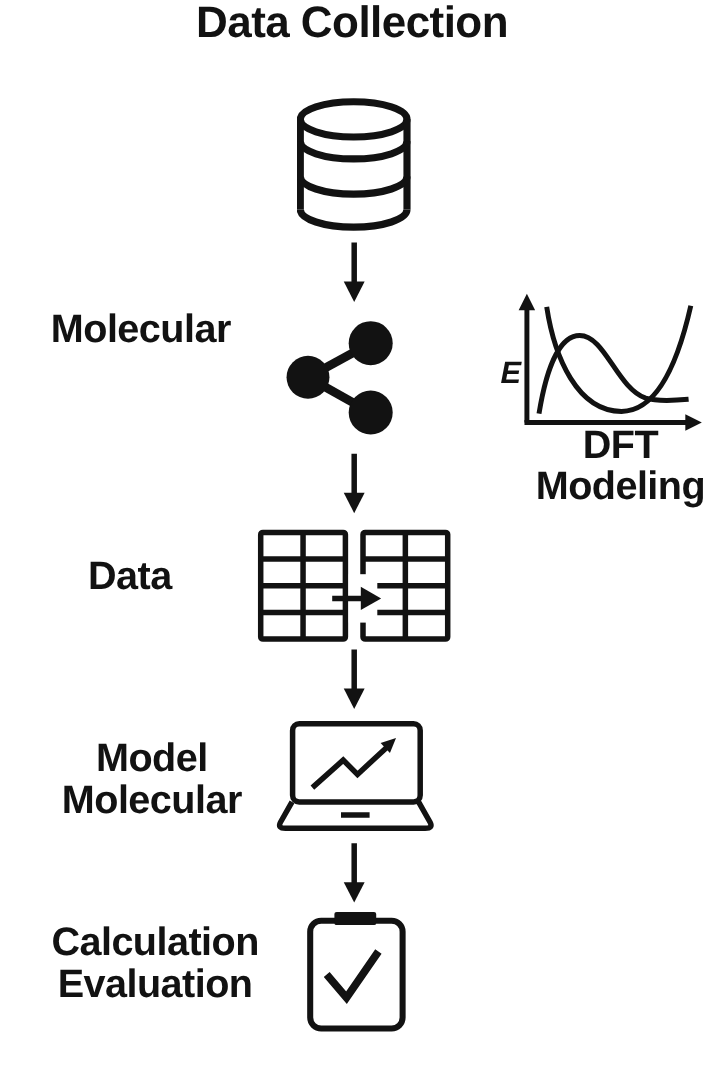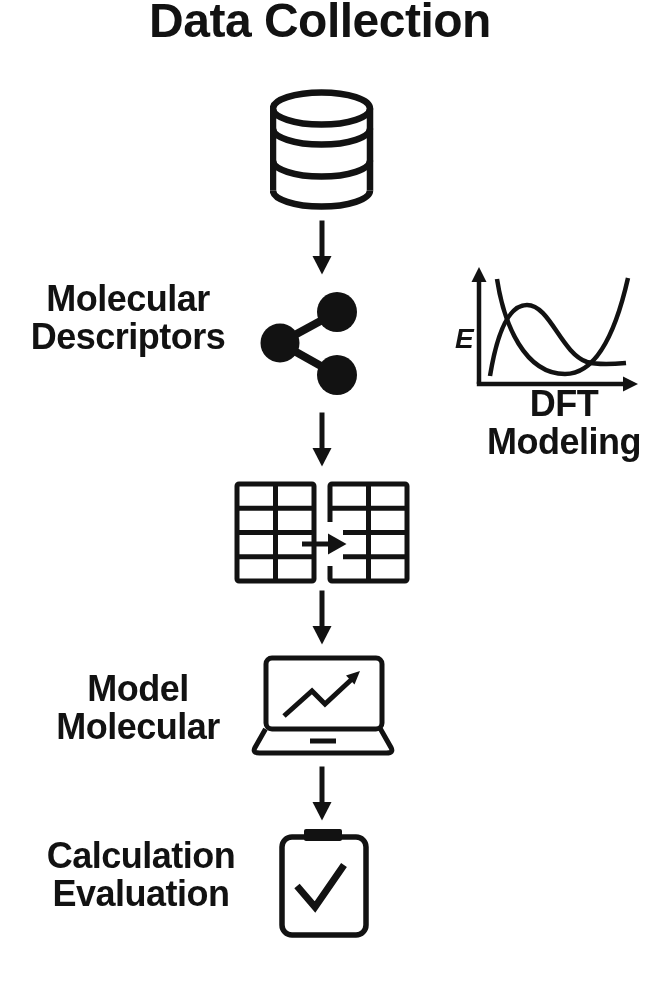--- a/index.html
+++ b/index.html
@@ -8,21 +8,21 @@
     position:relative; width:659px; height:988px;
     background:var(--bg); overflow:hidden;
     font-family:"Liberation Sans", sans-serif;
     color:var(--ink);
   }
   .label {
     position:absolute; text-align:center;
     font-weight:700; font-size:36px; line-height:38px;
     letter-spacing:-0.5px; color:var(--ink);
   }
-  .label.title { font-size:48px; }
+  .label.title { font-size:40px; }
   .icon { position:absolute; color:var(--ink); display:block; }
   .icon .stroke { stroke:currentColor; fill:none; }
   .icon .fill { fill:currentColor; stroke:none; }
   .icon .mask { fill:var(--bg); stroke:none; }
   .plot-axis-label {
     font-family:"Liberation Sans", sans-serif;
     font-style:italic; font-weight:600; font-size:28px;
     fill:currentColor;
   }
 </style>
@@ -43,21 +43,20 @@
     <path class="stroke" d="M 3,102.5 A 48.5 16 0 0 0 100,102.5" stroke-width="6.5"></path>
   </svg>
 
   <svg class="icon" style="left:308px; top:219px;" width="28" height="56" viewBox="0 0 28 56">
     <line class="stroke" x1="14" y1="1.5" x2="14" y2="39" stroke-width="5"></line>
     <polygon class="fill" points="4.5,37 23.5,37 14,55.5"></polygon>
   </svg>
 
   <div class="label" style="left:3px; top:280px; width:250px;">
     <div>Molecular</div>
-    <div>Descriptors</div>
   </div>
 
   <svg class="icon" style="left:257px; top:289px;" width="104" height="110" viewBox="0 0 104 110">
     <line class="stroke" x1="23" y1="54" x2="80" y2="23" stroke-width="8"></line>
     <line class="stroke" x1="23" y1="54" x2="80" y2="86" stroke-width="8"></line>
     <circle class="fill" cx="23" cy="54" r="19.5"></circle>
     <circle class="fill" cx="80" cy="23" r="20"></circle>
     <circle class="fill" cx="80" cy="86" r="20"></circle>
   </svg>
 
@@ -75,20 +74,21 @@
     <div>DFT</div>
     <div>Modeling</div>
   </div>
 
   <svg class="icon" style="left:308px; top:411px;" width="28" height="56" viewBox="0 0 28 56">
     <line class="stroke" x1="14" y1="1.5" x2="14" y2="39" stroke-width="5"></line>
     <polygon class="fill" points="4.5,37 23.5,37 14,55.5"></polygon>
   </svg>
 
   <div class="label" style="left:0px; top:504px; width:236px;">
+    <div>Data</div>
   </div>
 
   <svg class="icon" style="left:230px; top:478px;" width="185" height="106" viewBox="0 0 185 106">
     <rect class="stroke" x="7" y="6" width="77" height="97" rx="2" stroke-width="5"></rect>
     <line class="stroke" x1="45.5" y1="6" x2="45.5" y2="103" stroke-width="5"></line>
     <line class="stroke" x1="7" y1="30.2" x2="84" y2="30.2" stroke-width="5"></line>
     <line class="stroke" x1="7" y1="54.5" x2="84" y2="54.5" stroke-width="5"></line>
     <line class="stroke" x1="7" y1="78.8" x2="84" y2="78.8" stroke-width="5"></line>
     <rect class="stroke" x="100" y="6" width="77" height="97" rx="2" stroke-width="5"></rect>
     <line class="stroke" x1="138.5" y1="6" x2="138.5" y2="103" stroke-width="5"></line>

